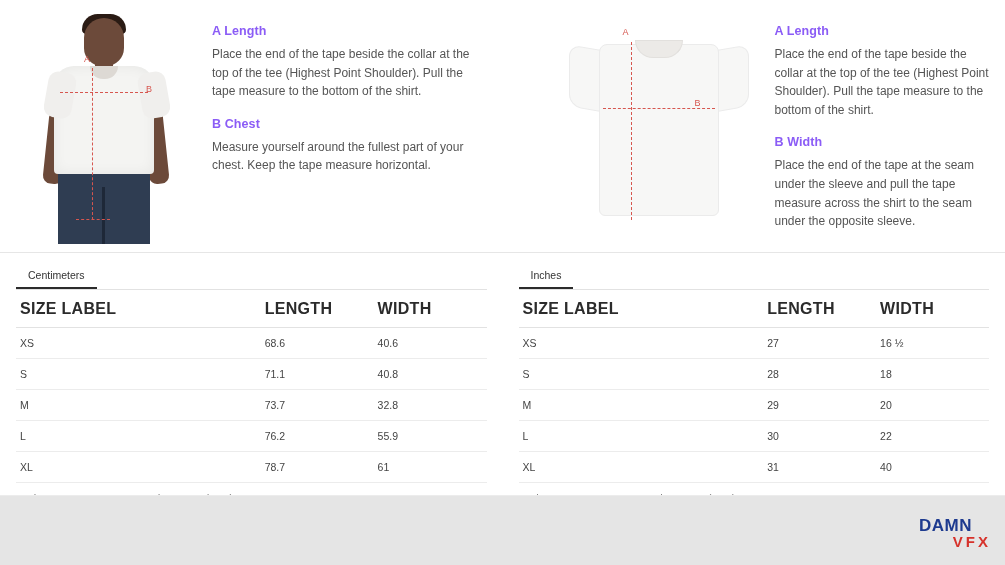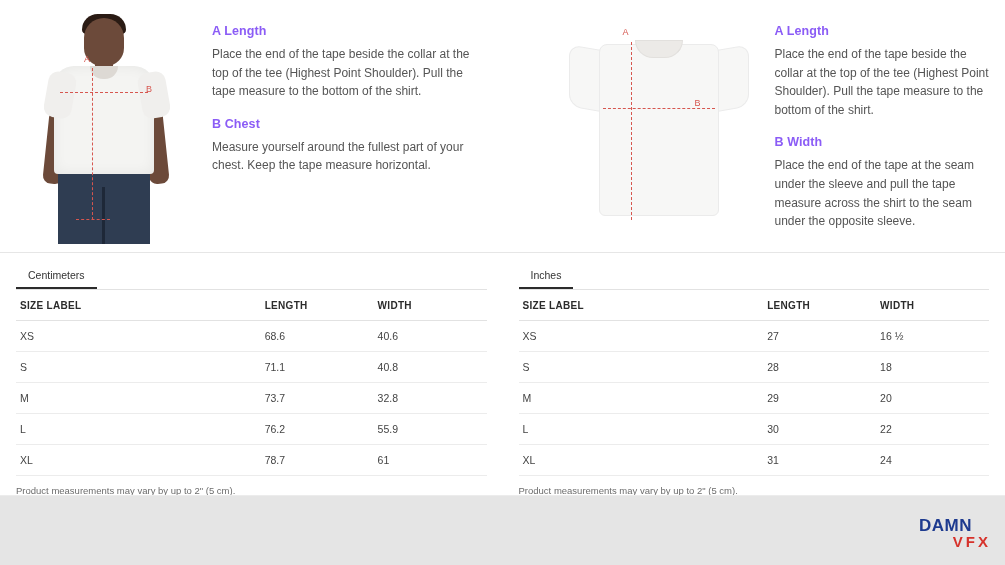--- a/index.html
+++ b/index.html
@@ -205,21 +205,21 @@
     border-bottom: 2px solid #2b2b2b;
     font-family: "Liberation Sans", sans-serif;
   }
   table {
     width: 100%;
     border-collapse: collapse;
     font-size: 10.5px;
   }
   thead th {
     text-align: left;
-    font-size: 10px;
+    font-size: 16px;
     font-weight: bold;
     color: #2b2b2b;
     padding: 10px 4px 9px 4px;
     border-bottom: 1px solid #e2e2e2;
     letter-spacing: 0.3px;
   }
   tbody td {
     padding: 9px 4px 9px 4px;
     border-bottom: 1px solid #ececec;
     color: #444444;
@@ -400,21 +400,21 @@
           <td class="col-wid">20</td>
         </tr>
         <tr>
           <td class="col-size">L</td>
           <td class="col-len">30</td>
           <td class="col-wid">22</td>
         </tr>
         <tr>
           <td class="col-size">XL</td>
           <td class="col-len">31</td>
-          <td class="col-wid">24</td>
+          <td class="col-wid">40</td>
         </tr>
       </tbody>
     </table>
     <div class="note">Product measurements may vary by up to 2" (5 cm).</div>
   </div>
 </div>
 
 <div class="footer">
   <div class="logo">
     <div class="logo-damn">DAMN</div>

